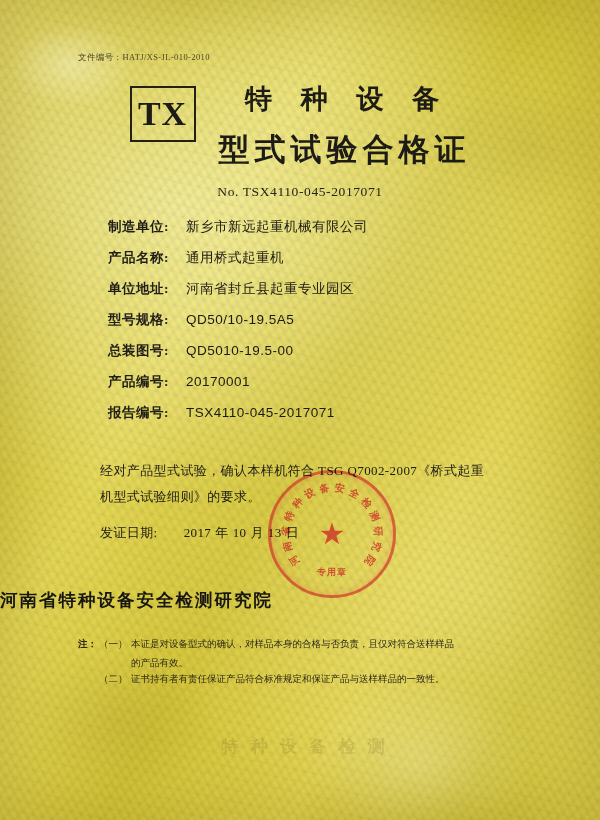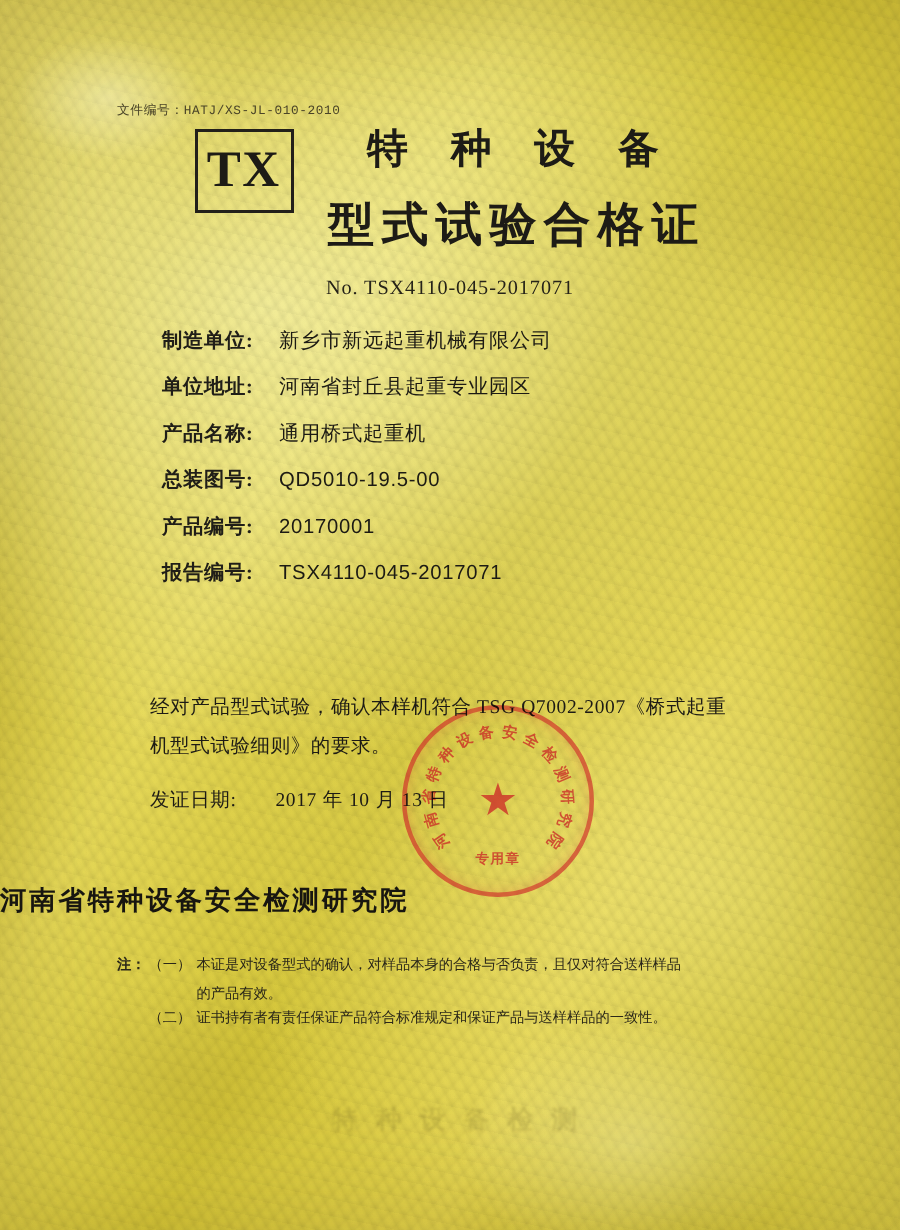--- a/index.html
+++ b/index.html
@@ -51,25 +51,25 @@
 
   .layer {
     position: relative;
     z-index: 3;
   }
 
   
   .doc-code {
     position: absolute;
     left: 78px;
-    top: 68px;
+    top: 52px;
     font-size: 8.5px;
     letter-spacing: 0.4px;
     color: #4a4428;
-    font-family: Liberation Mono, monospace;
+    font-family: Liberation Serif, serif;
   }
 
   
   .title-block {
     position: absolute;
     left: 0;
     right: 0;
     top: 84px;
     text-align: center;
   }
@@ -299,26 +299,30 @@
       </div>
       <div class="cert-no">No. TSX4110-045-2017071</div>
     </div>
 
     <div class="fields">
       <div class="field-row">
         <div class="field-label">制造单位:</div>
         <div class="field-value">新乡市新远起重机械有限公司</div>
       </div>
       <div class="field-row">
+        <div class="field-label">产品名称:</div>
+        <div class="field-value">通用桥式起重机</div>
+      </div>
+      <div class="field-row">
         <div class="field-label">单位地址:</div>
         <div class="field-value">河南省封丘县起重专业园区</div>
       </div>
       <div class="field-row">
-        <div class="field-label">产品名称:</div>
-        <div class="field-value">通用桥式起重机</div>
+        <div class="field-label">型号规格:</div>
+        <div class="field-value">QD50/10-19.5A5</div>
       </div>
       <div class="field-row">
         <div class="field-label">总装图号:</div>
         <div class="field-value">QD5010-19.5-00</div>
       </div>
       <div class="field-row">
         <div class="field-label">产品编号:</div>
         <div class="field-value">20170001</div>
       </div>
       <div class="field-row">

